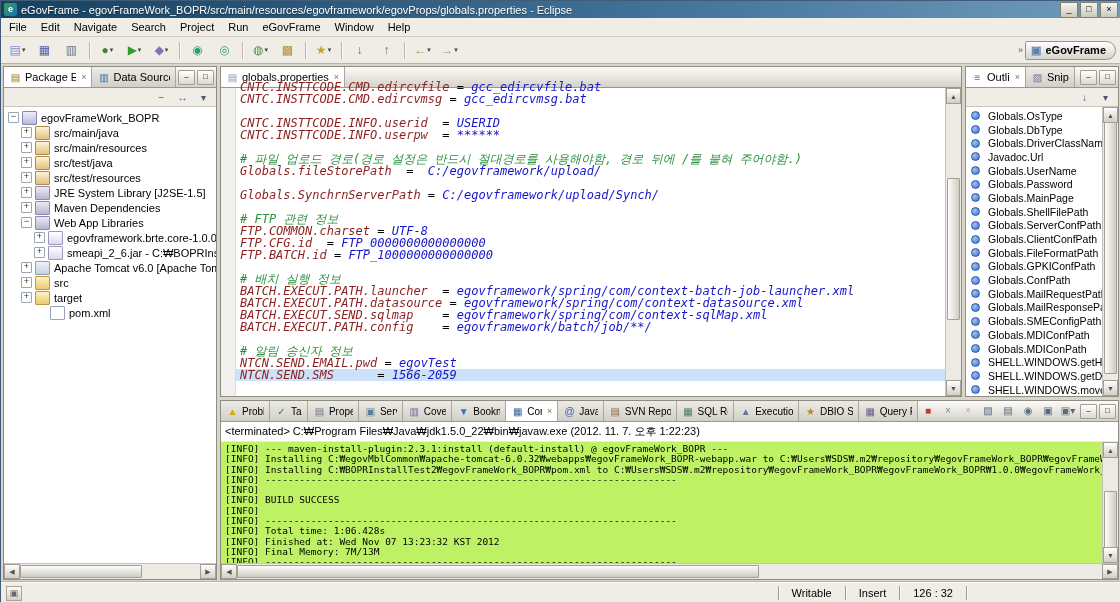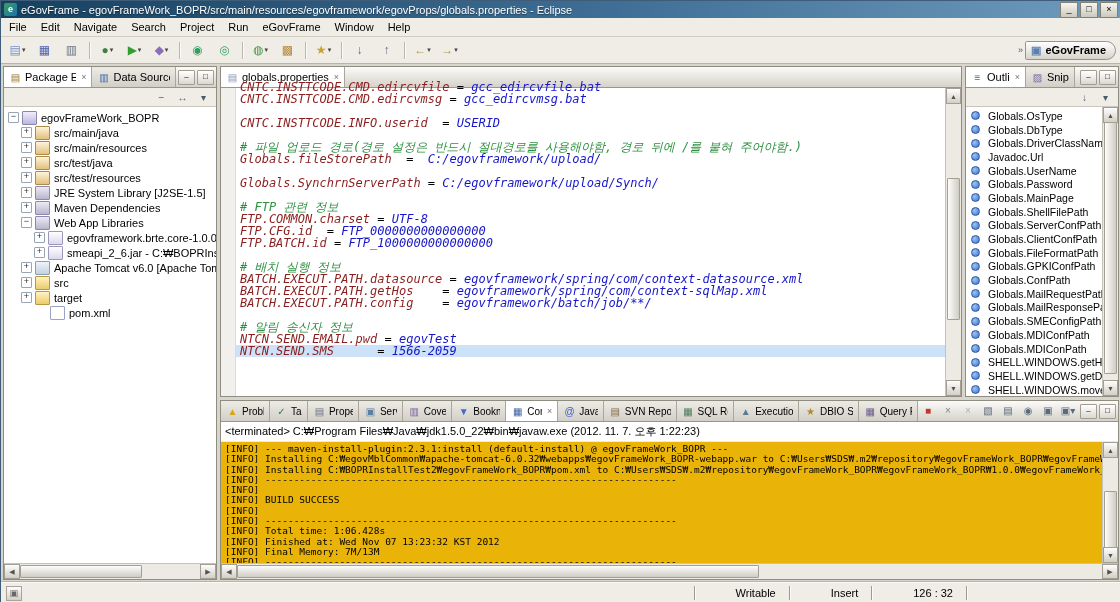--- a/index.html
+++ b/index.html
@@ -82,37 +82,37 @@
   .etext{flex:1;overflow:hidden;font-family:"DejaVu Sans Mono",monospace;font-size:12px;line-height:12px;padding-left:4px;margin-top:-7px;min-width:0;font-style:italic;}
   .eline{height:12px;white-space:pre;}
   .eline.hl{background:#cde2f8;margin-left:-4px;padding-left:4px;}
   .seg-key{color:#8b1e1e;}
   .seg-eq{color:#000;}
   .seg-val{color:#1616c8;}
   .seg-comment{color:#2e9141;}
 
   
   .chdr{height:17px;flex:0 0 17px;background:#fff;border-bottom:1px solid #eceae4;padding:2px 4px 0;white-space:nowrap;overflow:hidden;}
-  .cbody{flex:1;display:flex;min-height:0;background:#eab308;}
+  .cbody{flex:1;display:flex;min-height:0;background:#bef264;}
   .ctext{flex:1;overflow:hidden;font-family:"DejaVu Sans Mono",monospace;font-size:9.5px;line-height:10.3px;padding:2px 0 0 4px;min-width:0;}
   .cline{white-space:pre;}
   .ct-icon{width:18px;height:16px;font-size:10px;line-height:16px;text-align:center;border:1px solid transparent;border-radius:2px;}
 
   
   .obody{flex:1;display:flex;min-height:0;}
   .olist{flex:1;overflow:hidden;padding-top:2px;min-width:0;}
   .orow{height:13.7px;display:flex;align-items:center;gap:8px;padding-left:5px;white-space:nowrap;overflow:hidden;font-size:10.5px;}
   .obullet{width:7px;height:7px;flex:0 0 7px;border-radius:50%;background:radial-gradient(circle at 35% 35%,#9cc4f0,#3a6fd0);border:1px solid #2b56a8;}
 
   
   .statusbar{height:20px;flex:0 0 20px;background:#efede6;border-top:1px solid #fbfaf7;box-shadow:0 -1px 0 #b8b4a9;display:flex;align-items:center;font-size:11px;padding:0 3px;}
   .sb-left{flex:1;display:flex;align-items:center;gap:4px;padding-left:2px;}
   .sb-icon{width:14px;height:13px;background:linear-gradient(#fdfdfc,#d2cfc6);border:1px solid #a8a499;font-size:9px;line-height:12px;text-align:center;color:#666;}
   .sb-sep{width:1px;height:14px;background:#9d9a8f;box-shadow:1px 0 0 #fbfaf7;margin:0 1px;}
-  .sb-cell{padding:0 12px;white-space:nowrap;margin-left:28px;}
+  .sb-cell{padding:0 12px;white-space:nowrap;}
   .sb-right{width:150px;}
 </style>
 </head>
 <body>
 
 <div class="window">
 
   <div class="titlebar">
     <div class="title-icon">e</div>
     <div class="title-text">eGovFrame - egovFrameWork_BOPR/src/main/resources/egovframework/egovProps/globals.properties - Eclipse</div>
@@ -326,34 +326,36 @@
               </div>
             <div class="vt-spacer"></div>
           </div>
           <div class="ebody">
             <div class="eruler"></div>
             <div class="etext" id="editor-text">
                 <div class="eline"><span class="seg-key">CNTC.INSTTCODE.CMD.edircvfile</span><span class="seg-eq"> = </span><span class="seg-val">gcc_edircvfile.bat</span></div>
                 <div class="eline"><span class="seg-key">CNTC.INSTTCODE.CMD.edircvmsg</span><span class="seg-eq"> = </span><span class="seg-val">gcc_edircvmsg.bat</span></div>
                 <div class="eline">&nbsp;</div>
                 <div class="eline"><span class="seg-key">CNTC.INSTTCODE.INFO.userid</span><span class="seg-eq">  = </span><span class="seg-val">USERID</span></div>
+                <div class="eline"><span class="seg-key">CNTC.INSTTCODE.INFO.userpw</span><span class="seg-eq">  = </span><span class="seg-val">******</span></div>
                 <div class="eline">&nbsp;</div>
                 <div class="eline"><span class="seg-comment"># 파일 업로드 경로(경로 설정은 반드시 절대경로를 사용해야함, 경로 뒤에 /를 붙혀 주어야함.)</span></div>
                 <div class="eline"><span class="seg-key">Globals.fileStorePath</span><span class="seg-eq">  =  </span><span class="seg-val">C:/egovframework/upload/</span></div>
                 <div class="eline">&nbsp;</div>
                 <div class="eline"><span class="seg-key">Globals.SynchrnServerPath</span><span class="seg-eq"> = </span><span class="seg-val">C:/egovframework/upload/Synch/</span></div>
                 <div class="eline">&nbsp;</div>
                 <div class="eline"><span class="seg-comment"># FTP 관련 정보</span></div>
                 <div class="eline"><span class="seg-key">FTP.COMMON.charset</span><span class="seg-eq"> = </span><span class="seg-val">UTF-8</span></div>
                 <div class="eline"><span class="seg-key">FTP.CFG.id</span><span class="seg-eq">  = </span><span class="seg-val">FTP_0000000000000000</span></div>
                 <div class="eline"><span class="seg-key">FTP.BATCH.id</span><span class="seg-eq"> = </span><span class="seg-val">FTP_1000000000000000</span></div>
                 <div class="eline">&nbsp;</div>
                 <div class="eline"><span class="seg-comment"># 배치 실행 정보</span></div>
+                <div class="eline"><span class="seg-key">BATCH.EXECUT.PATH.launcher</span><span class="seg-eq">  = </span><span class="seg-val">egovframework/spring/com/context-batch-job-launcher.xml</span></div>
                 <div class="eline"><span class="seg-key">BATCH.EXECUT.PATH.datasource</span><span class="seg-eq"> = </span><span class="seg-val">egovframework/spring/com/context-datasource.xml</span></div>
-                <div class="eline"><span class="seg-key">BATCH.EXECUT.PATH.getHos</span><span class="seg-eq">    = </span><span class="seg-val">egovframework/spring/com/context-sqlMap.xml</span></div>
+                <div class="eline"><span class="seg-key">BATCH.EXECUT.SEND.sqlmap</span><span class="seg-eq">    = </span><span class="seg-val">egovframework/spring/com/context-sqlMap.xml</span></div>
                 <div class="eline"><span class="seg-key">BATCH.EXECUT.PATH.config</span><span class="seg-eq">    = </span><span class="seg-val">egovframework/batch/job/**/</span></div>
                 <div class="eline">&nbsp;</div>
                 <div class="eline"><span class="seg-comment"># 알림 송신자 정보</span></div>
                 <div class="eline"><span class="seg-key">NTCN.SEND.EMAIL.pwd</span><span class="seg-eq"> = </span><span class="seg-val">egovTest</span></div>
                 <div class="eline hl"><span class="seg-key">NTCN.SEND.SMS</span><span class="seg-eq">      = </span><span class="seg-val">1566-2059</span></div>
               </div>
             <div class="vscroll">
               <div class="sc-arrow">▲</div>
               <div class="v-spacer"></div>
               <div class="sc-arrow">▼</div>

